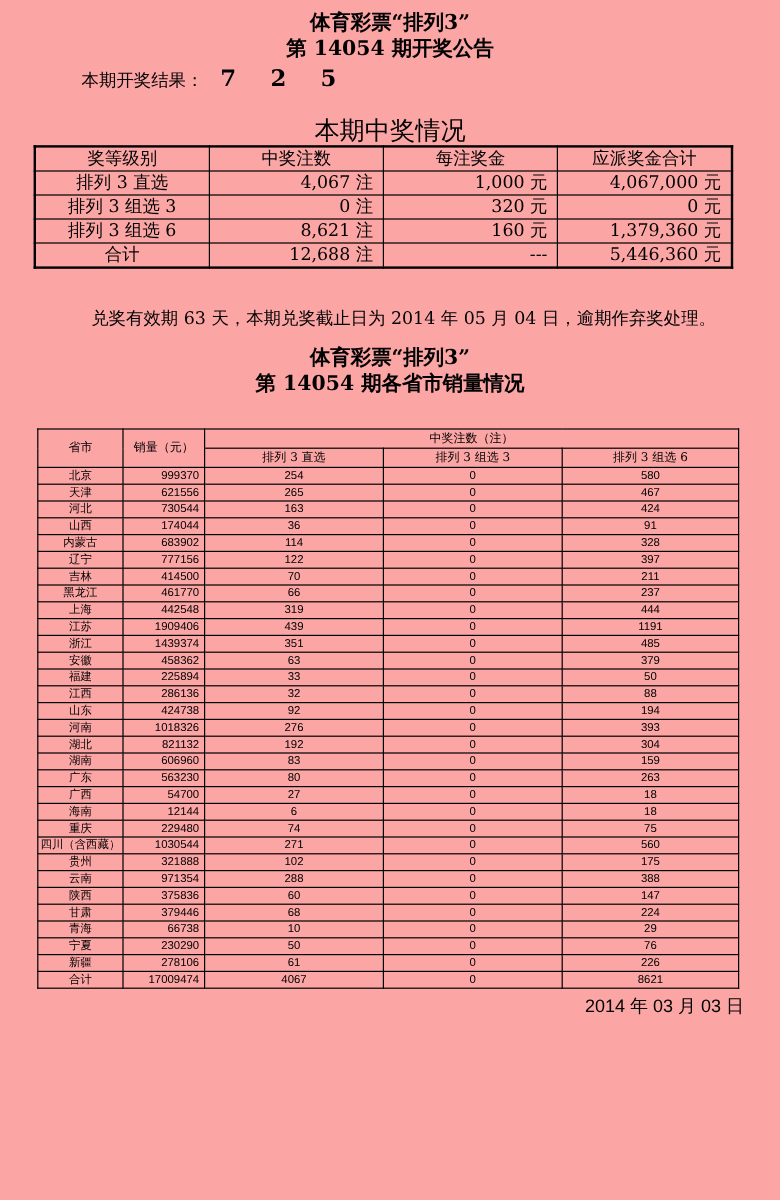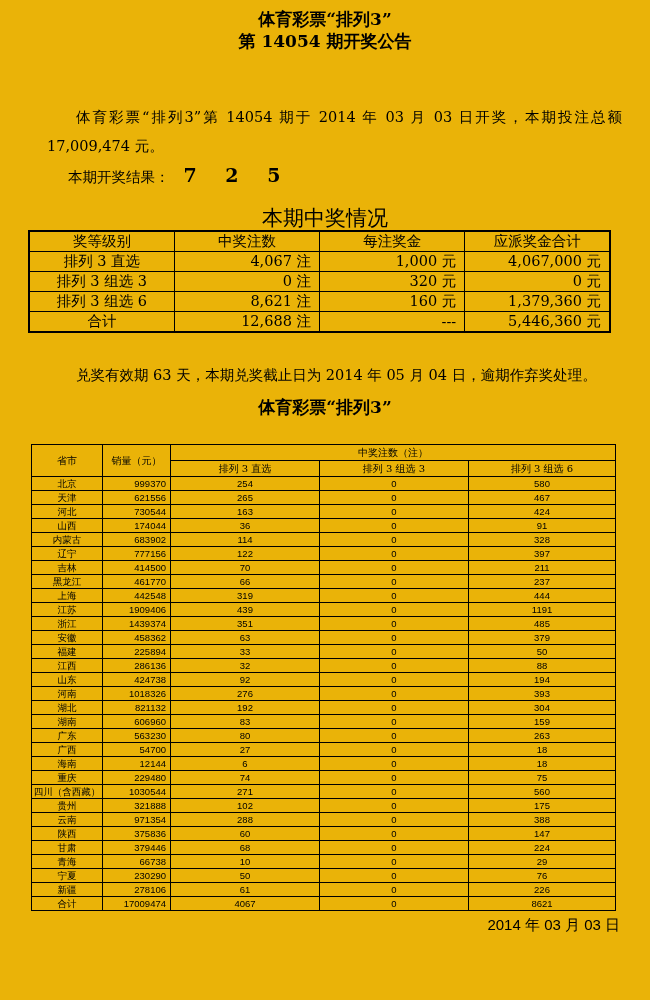--- a/index.html
+++ b/index.html
@@ -1,19 +1,19 @@
 <!DOCTYPE html>
 <html><head>
 <meta charset="utf-8">
 <style>
   html,body{margin:0;padding:0;background:#fff;}
   .page{
     position:relative;
     width:650px;height:1000px;
-    background:#eab308;
+    background:#fca5a5;
     color:#000;
     font-family:"DejaVu Serif","Liberation Serif",serif;
     overflow:hidden;
   }
   
   .doc-title{
     padding-top:8px;
     text-align:center;
     font-weight:bold;
     font-size:17px;
@@ -114,21 +114,20 @@
 </head>
 <body>
 
 <div class="page">
 
   <div class="doc-title">
     <div>体育彩票“排列3”</div>
     <div>第 14054 期开奖公告</div>
   </div>
 
-  <p class="para intro">体育彩票“排列3”第 14054 期于 2014 年 03 月 03 日开奖，本期投注总额 17,009,474 元。</p>
 
   <div class="result-line">
     <span>本期开奖结果：</span><span class="result-nums">7 2 5</span>
   </div>
 
   <div class="t1-title">本期中奖情况</div>
 
   <table class="t1">
     <thead>
       <tr>
@@ -163,20 +162,21 @@
         <td>---</td>
         <td>5,446,360 元</td>
       </tr>
     </tbody>
   </table>
 
   <p class="para notice">兑奖有效期 63 天，本期兑奖截止日为 2014 年 05 月 04 日，逾期作弃奖处理。</p>
 
   <div class="sales-title">
     <div>体育彩票“排列3”</div>
+    <div>第 14054 期各省市销量情况</div>
   </div>
 
   <table class="t2">
     <colgroup>
       <col class="col-prov">
         <col class="col-sales">
         <col class="col-zx">
         <col class="col-z3">
         <col class="col-z6">
     </colgroup>

